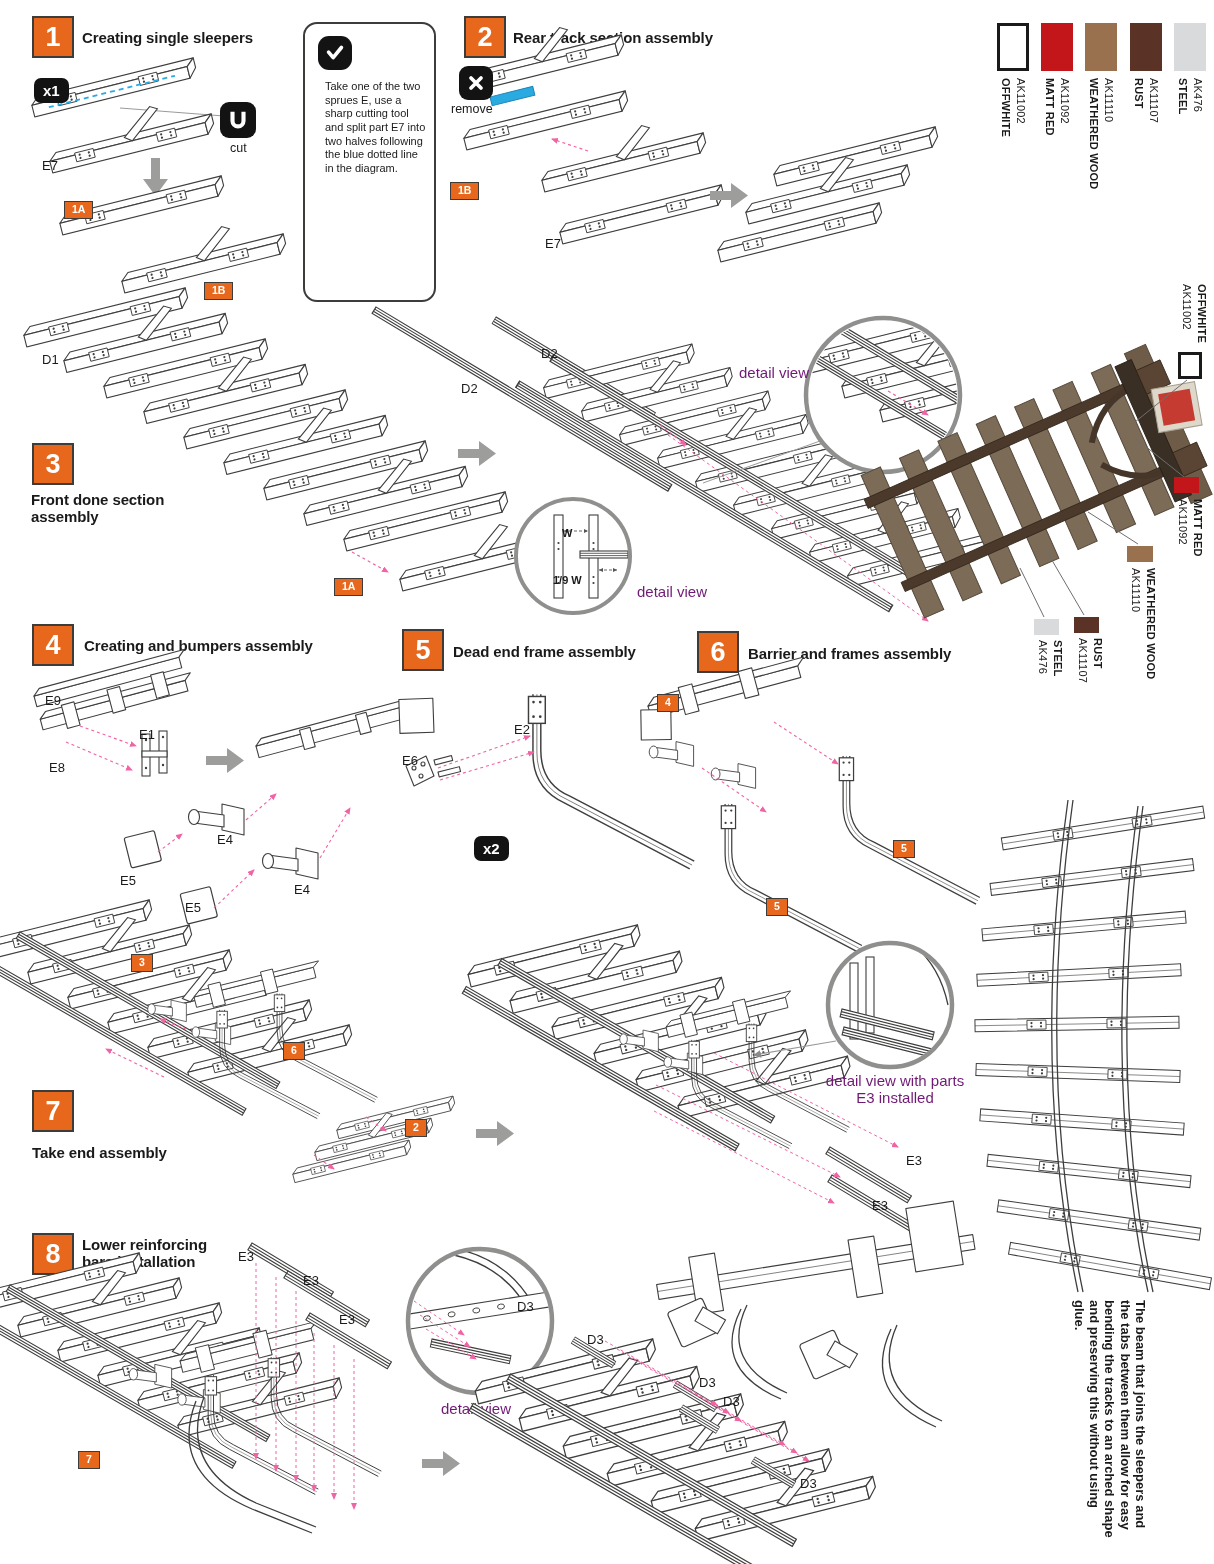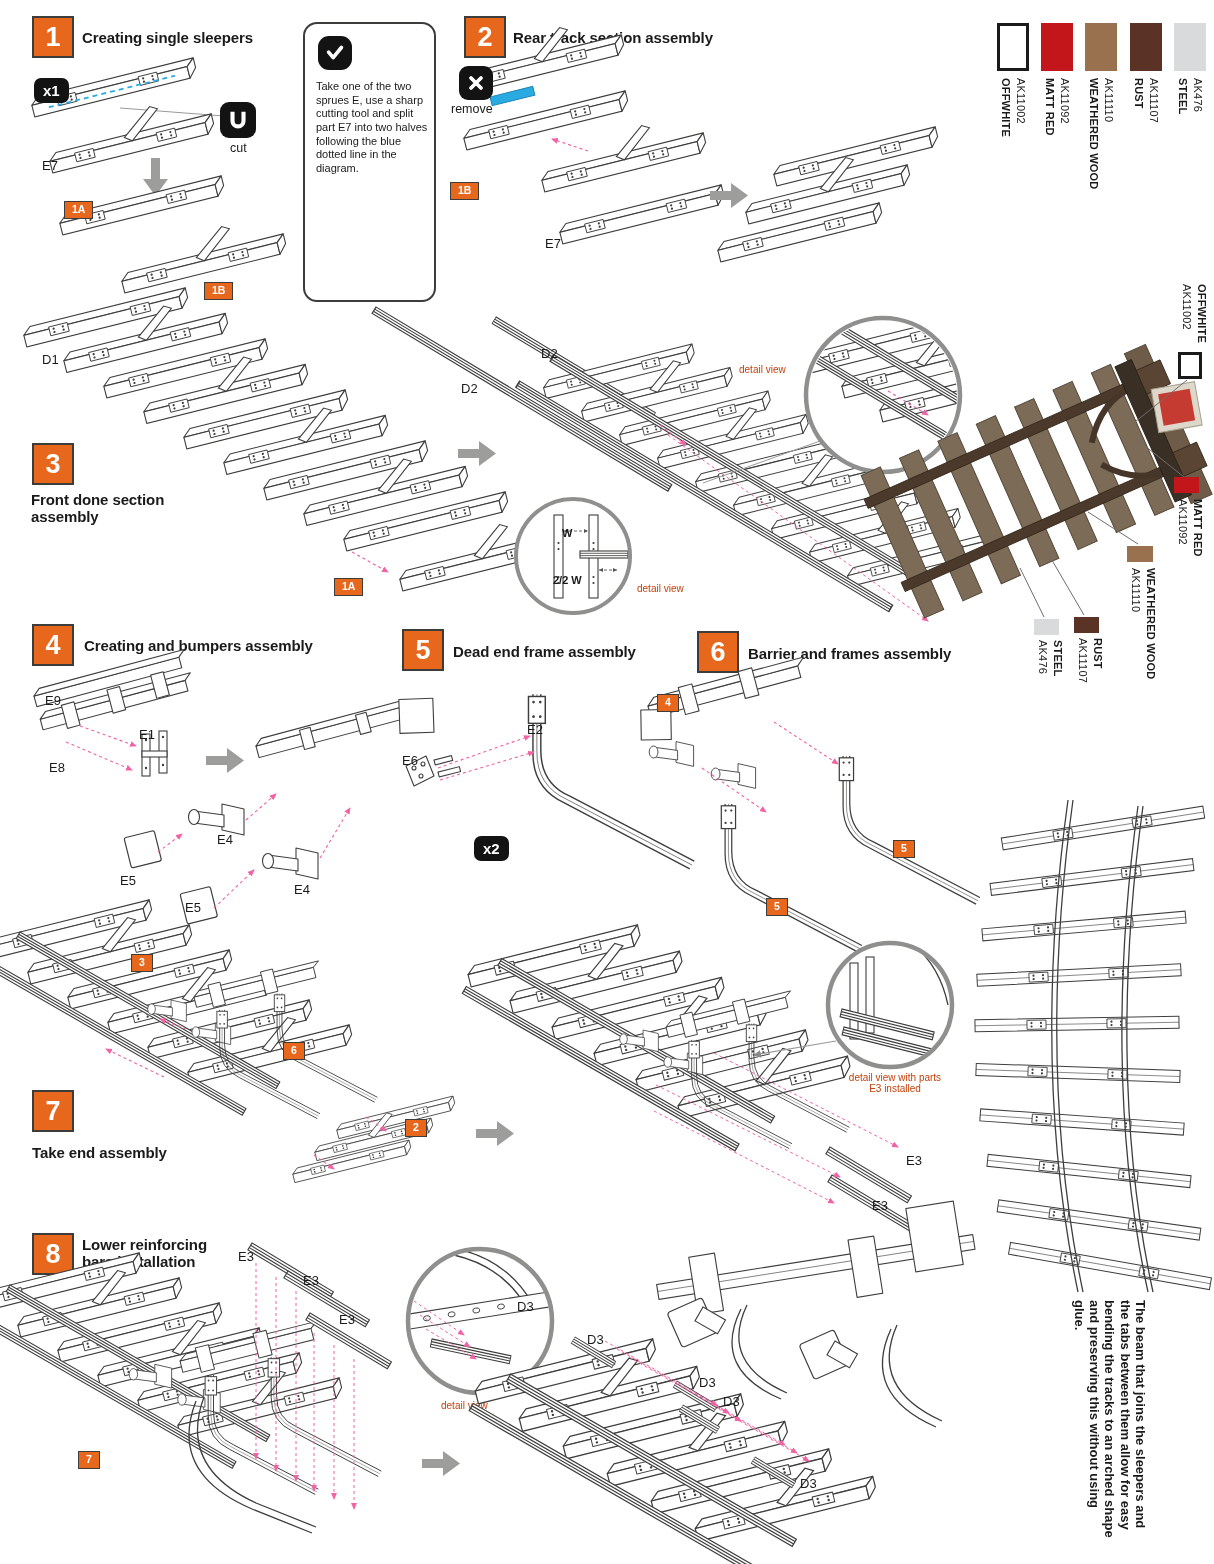--- a/index.html
+++ b/index.html
@@ -10,25 +10,25 @@
   .step-badge{position:absolute;width:42px;height:42px;background:#E7671C;border:2.5px solid #3C3C3B;
         color:#fff;font-weight:bold;font-size:27px;display:flex;align-items:center;justify-content:center}
   .step-title{position:absolute;font-weight:bold;font-size:15px;line-height:1.12;letter-spacing:-0.1px}
   .ref-badge{position:absolute;background:#E7671C;border:1.5px solid #3C3C3B;color:#fff;font-weight:bold;
         font-size:10.5px;padding:2px 7px;line-height:1.1}
   .black-badge{position:absolute;background:#131313;color:#fff;font-weight:bold;font-size:15px;
         border-radius:7px;padding:5px 9px;line-height:1}
   .icon-sq{position:absolute;background:#131313;border-radius:9px;display:flex;align-items:center;justify-content:center}
   .caption{position:absolute;font-size:12.5px}
   .part-label{position:absolute;font-size:13px}
-  .detail-cap{position:absolute;font-size:10px;color:#c2410c}
+  .detail-cap{position:absolute;font-size:15px;color:#701a75}
   .dim-label{position:absolute;font-size:11px;font-weight:bold}
   .note-box{position:absolute;border:2px solid #3C3C3B;border-radius:14px;background:#fff}
   .note-text{position:absolute;font-size:11px;line-height:1.24;width:112px}
-  .note-text p{margin:0 0 0 0}
+  .note-text p{margin:0 0 0 9px}
   .chip{position:absolute}
   .chip.outlined{border:3px solid #1a1a1a}
   .paint-label{position:absolute;writing-mode:vertical-lr;font-size:11px;line-height:1.3;letter-spacing:0.2px}
   .paint-label.rl{writing-mode:vertical-rl}
   .paint-name{font-weight:bold}
   .footnote{position:absolute;writing-mode:vertical-rl;font-weight:bold;font-size:13px;line-height:1.18}
   .centered{text-align:center}
 </style>
 </head>
 <body>
@@ -326,21 +326,21 @@
       <path d="M196,238 l4,-2 v4 z M220,238 l-4,-2 v4 z" fill="#555"></path>
       <line x1="231" y1="277" x2="249" y2="277" stroke="#555" stroke-width="0.9" stroke-dasharray="3 2"></line>
       <path d="M231,277 l4,-2 v4 z M249,277 l-4,-2 v4 z" fill="#555"></path>
     </g>
     <circle cx="205" cy="263" r="57" fill="none" stroke="#8F8F8E" stroke-width="4"></circle>
   </svg>
   <span class="part-label" style="left:541px;top:346px">D2</span>
   <span class="part-label" style="left:461px;top:381px">D2</span>
   <span class="detail-cap" style="left:739px;top:364px">detail view</span>
   <span class="dim-label" style="left:562px;top:527px">W</span>
-  <span class="dim-label" style="left:553px;top:574px">2/2 W</span>
+  <span class="dim-label" style="left:553px;top:574px">1/9 W</span>
   <span class="detail-cap" style="left:637px;top:583px">detail view</span>
 
   <svg class="scene" style="left:980px;top:250px" width="234" height="452">
     <g transform="translate(112,208) rotate(-24)">
       <g fill="#7c6b57" stroke="#55493b" stroke-width="1">
         <rect x="-218" y="-78" width="21" height="156"></rect>
         <rect x="-176" y="-78" width="21" height="156"></rect>
         <rect x="-134" y="-78" width="21" height="156"></rect>
         <rect x="-92" y="-78" width="21" height="156"></rect>
         <rect x="-50" y="-78" width="21" height="156"></rect>
@@ -453,21 +453,21 @@
       <circle cx="8" cy="8" r="2"></circle>
         <circle cx="17" cy="4" r="2"></circle>
         <circle cx="15" cy="16" r="2"></circle>
       <rect x="28" y="0" width="18" height="5" transform="rotate(-14 28 0)"></rect>
       <rect x="32" y="12" width="22" height="5" transform="rotate(-14 32 12)"></rect>
     </g>
     <line x1="46" y1="120" x2="138" y2="88" stroke="#F063A4" stroke-width="1.1" stroke-dasharray="3 3" marker-end="url(#mpk)"></line>
     <line x1="48" y1="132" x2="142" y2="104" stroke="#F063A4" stroke-width="1.1" stroke-dasharray="3 3" marker-end="url(#mpk)"></line>
   </svg>
   <span class="part-label" style="left:402px;top:753px">E6</span>
-  <span class="part-label" style="left:527px;top:722px">E2</span>
+  <span class="part-label" style="left:514px;top:722px">E2</span>
   <div class="black-badge" style="left:474px;top:836px">x2</div>
 
   <svg class="scene" style="left:632px;top:646px" width="352" height="340">
     <g transform="translate(16,60)">
       <g transform="rotate(-15)" stroke="#3E3E3D" fill="#fff" stroke-width="1.1" stroke-linejoin="round">
         <rect x="0" y="0" width="155" height="12"></rect>
         <polygon points="0,0 8,-7 163,-7 155,0"></polygon>
         <rect x="34" y="-10" width="14" height="28"></rect>
         <rect x="96" y="-10" width="14" height="28"></rect>
         <g transform="translate(-8,2) rotate(14)">

